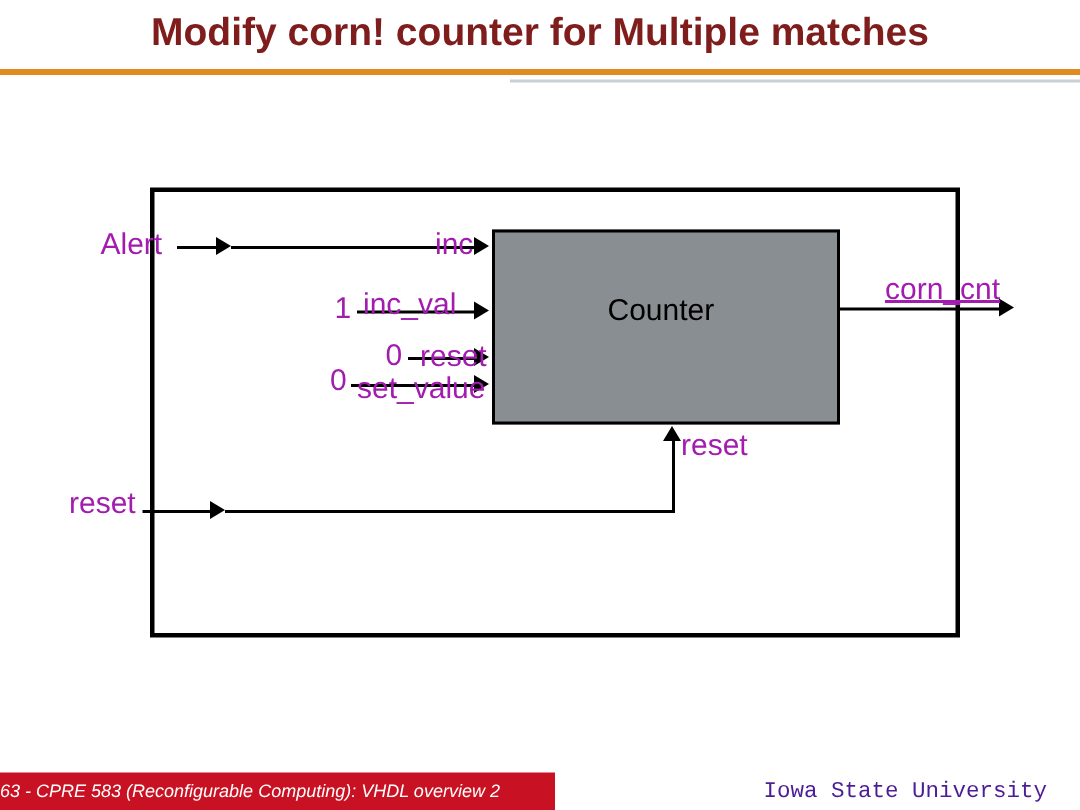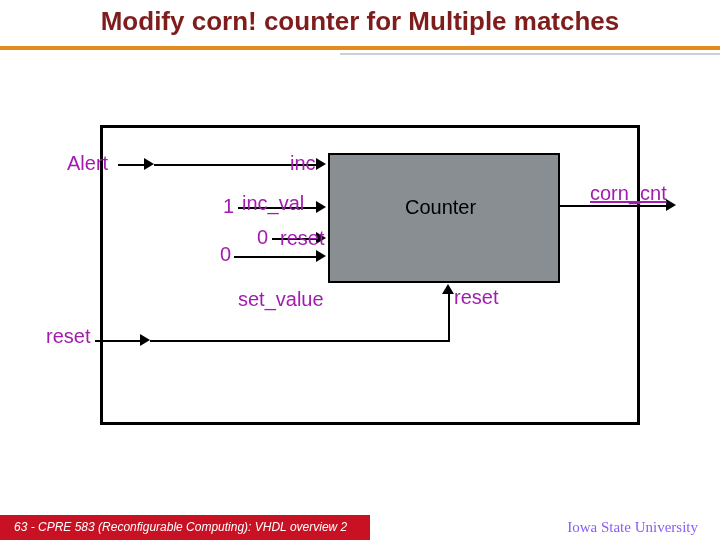--- a/index.html
+++ b/index.html
@@ -106,29 +106,29 @@
     position: absolute;
     left: 0;
     bottom: 0;
     width: 370px;
     height: 25px;
     background: #c81122;
     color: #fff;
     font-size: 12px;
     font-style: italic;
     line-height: 25px;
-    padding-left: 14px;
+    padding-left: 0;
     box-sizing: border-box;
   }
   .footer-uni {
     position: absolute;
     right: 22px;
     bottom: 4px;
-    color: #8b5cf6;
-    font-family: Liberation Serif, serif;
+    color: #4c1d95;
+    font-family: Liberation Mono, monospace;
     font-size: 15px;
   }
 </style>
 </head>
 <body>
 
 <div class="title">Modify corn! counter for Multiple matches</div>
 <div class="orange-line"></div>
 <div class="gray-line"></div>
 
@@ -151,21 +151,21 @@
 <div class="sig-label" style="top:192px; left:242px;text-align:center;">inc_val</div>
 
 <div class="sig-label" style="top:226px; left:257px;">0</div>
 <div class="hline" style="top:238px; left:272px; width:48px;"></div>
 <div class="arrow-right" style="top:232px; left:316px;"></div>
 <div class="sig-label" style="top:227px; left:280px;">reset</div>
 
 <div class="sig-label" style="top:243px; left:220px;">0</div>
 <div class="hline" style="top:256px; left:234px; width:86px;"></div>
 <div class="arrow-right" style="top:250px; left:316px;"></div>
-<div class="sig-label" style="top:248px; left:238px;margin-top:40px;">set_value</div>
+<div class="sig-label" style="top:248px; left:238px;">set_value</div>
 
 <div class="hline" style="top:205px; left:560px; width:110px;"></div>
 <div class="arrow-right" style="top:199px; left:666px;"></div>
 <div class="sig-label" style="top:182px; left:590px;text-decoration:underline;">corn_cnt</div>
 
 <div class="sig-label" style="top:286px; left:454px;">reset</div>
 <div class="vline" style="top:293px; left:448px; height:48px;"></div>
 <div class="arrow-up" style="top:284px; left:442px;"></div>
 
 <div class="hline" style="top:340px; left:150px; width:300px;"></div>

